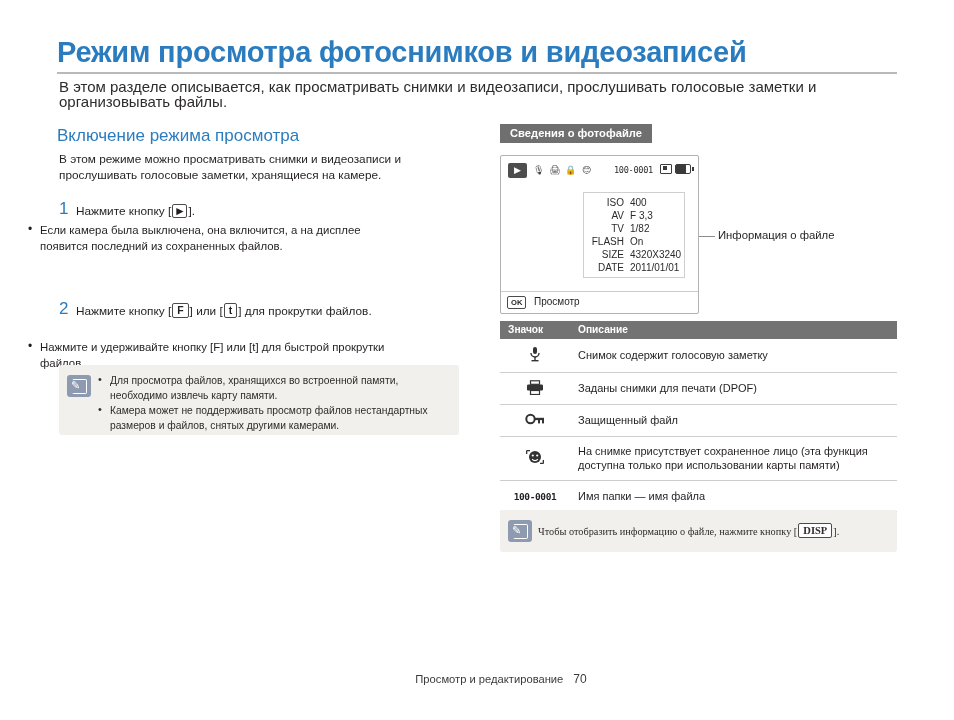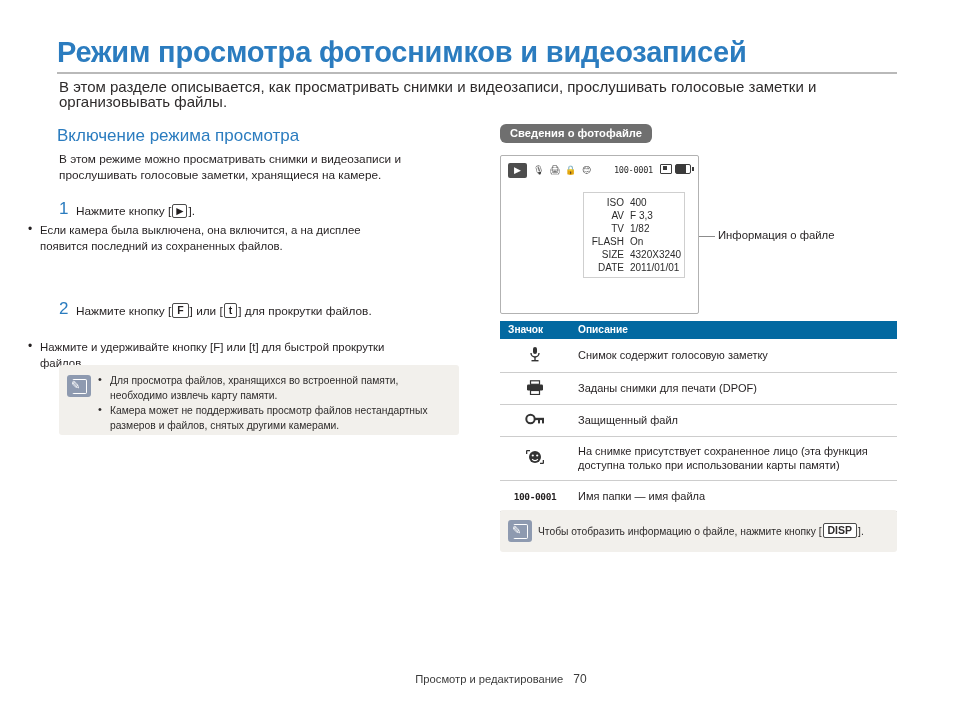--- a/index.html
+++ b/index.html
@@ -160,21 +160,21 @@
   .note-body .bullet:before { top: -2px; font-size: 11px; }
   
   .tag {
     position: absolute;
     left: 500px; top: 124px;
     background: #6f6f6f;
     color: #ffffff;
     font-size: 11.2px;
     font-weight: bold;
     padding: 3px 10px 4px 10px;
-    border-radius: 6px;
+    border-radius: 0;
   }
   
   .lcd {
     position: absolute;
     left: 500px; top: 155px;
     width: 199px; height: 159px;
     border: 1px solid #b2b2b2;
     background: #ffffff;
     border-radius: 2px;
   }
@@ -305,21 +305,21 @@
   }
   
   .tbl {
     position: absolute;
     left: 500px; top: 321px;
     width: 397px;
     border-collapse: collapse;
     font-size: 11px;
   }
   .tbl th {
-    background: #0369a1;
+    background: #737373;
     color: #ffffff;
     font-size: 10.2px;
     font-weight: bold;
     text-align: left;
     padding: 3px 8px 4px 8px;
     border: none;
   }
   .tbl td {
     border-bottom: 1px solid #cdcdcd;
     padding: 7px 8px;
@@ -435,20 +435,24 @@
       <div class="lcd-info-row">
         <span class="k">SIZE</span>
         <span class="v">4320X3240</span>
       </div>
       <div class="lcd-info-row">
         <span class="k">DATE</span>
         <span class="v">2011/01/01</span>
       </div>
     </div>
 
+    <div class="lcd-bottom">
+      <div class="lcd-ok">OK</div>
+      <div class="lcd-ok-label">Просмотр</div>
+    </div>
   </div>
 
   <div class="callout-line"></div>
   <div class="callout-text">Информация о файле</div>
 
   <table class="tbl">
     <tbody>
         <tr>
       <th>Значок</th>
       <th>Описание</th>
@@ -504,21 +508,21 @@
       </td>
       <td>Имя папки — имя файла</td>
     </tr>
   </tbody>
     </table>
 
   <div class="note note2" style="height:42px; align-items:center;">
     <div class="note-icon" style="margin-top:0;">
         <span class="icon-glyph">✎</span>
       </div>
-    <div class="note-body" style="padding:0 10px 0 0;">
+    <div class="note-body" style="padding:0 10px 0 0;font-family:Liberation Serif, serif;">
       <span>Чтобы отобразить информацию о файле, нажмите кнопку [</span><span class="key-b">DISP</span><span>].</span>
     </div>
   </div>
 
   <div class="footer">
     <span>Просмотр и редактирование</span><span class="pg">70</span>
   </div>
 
 </div>
 

